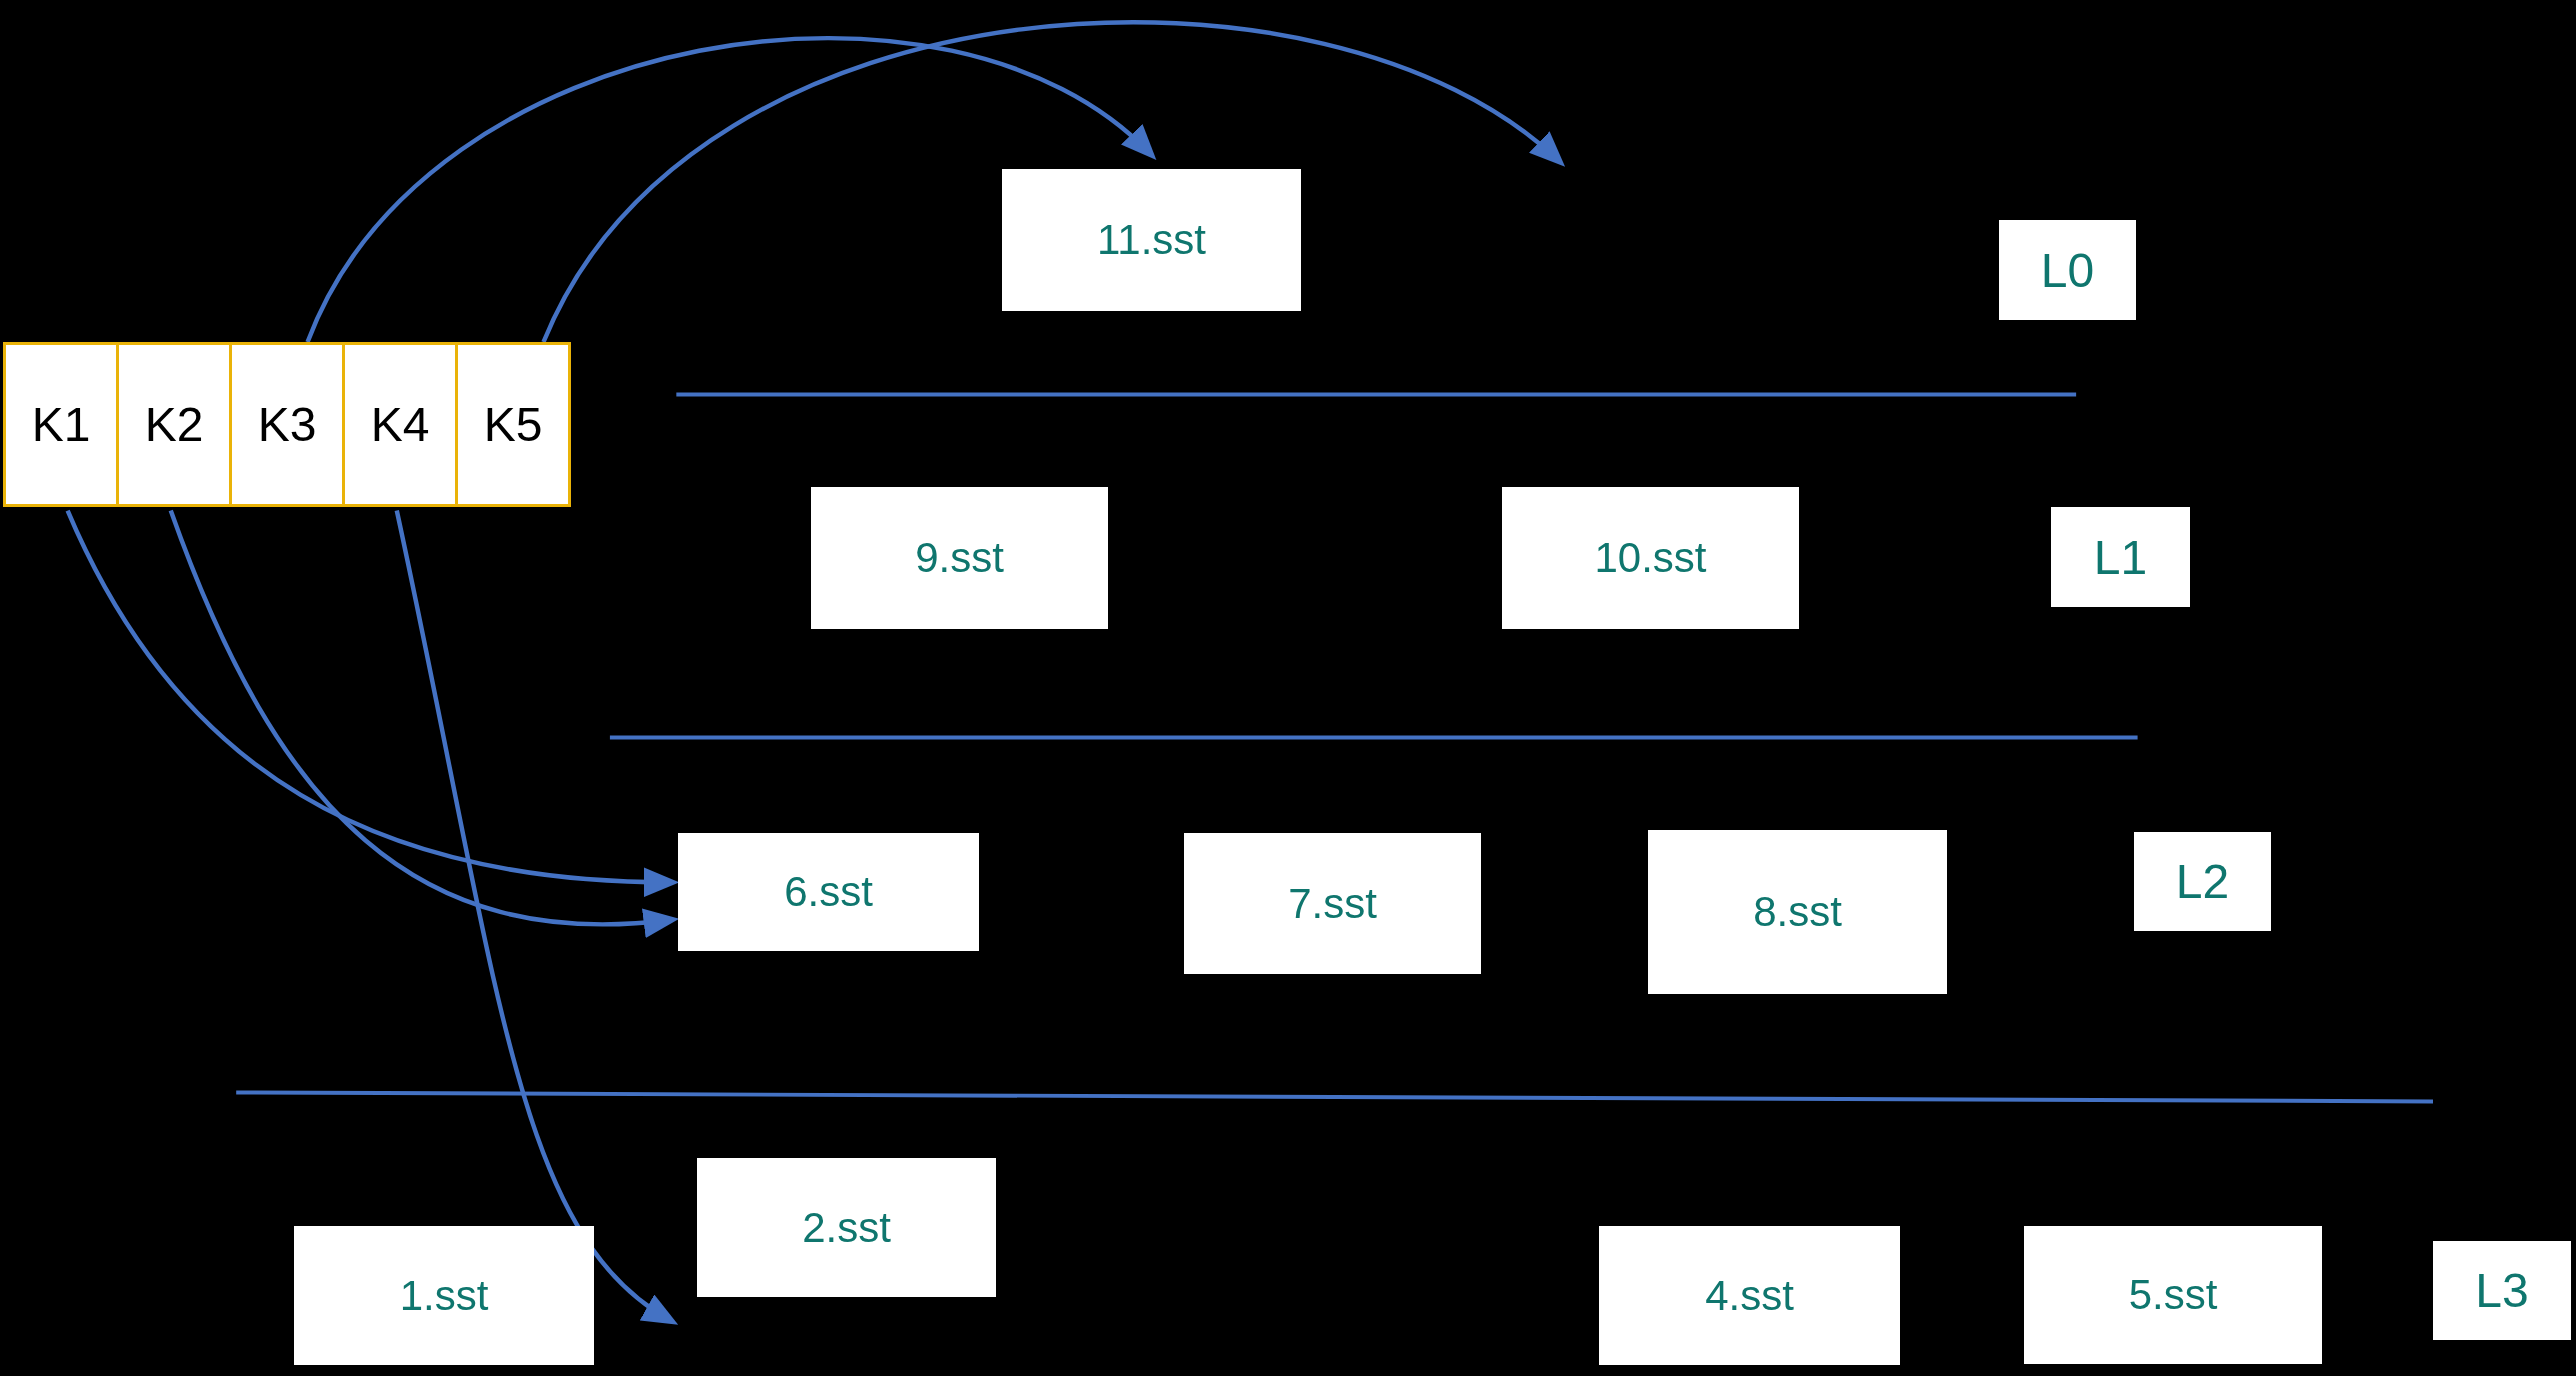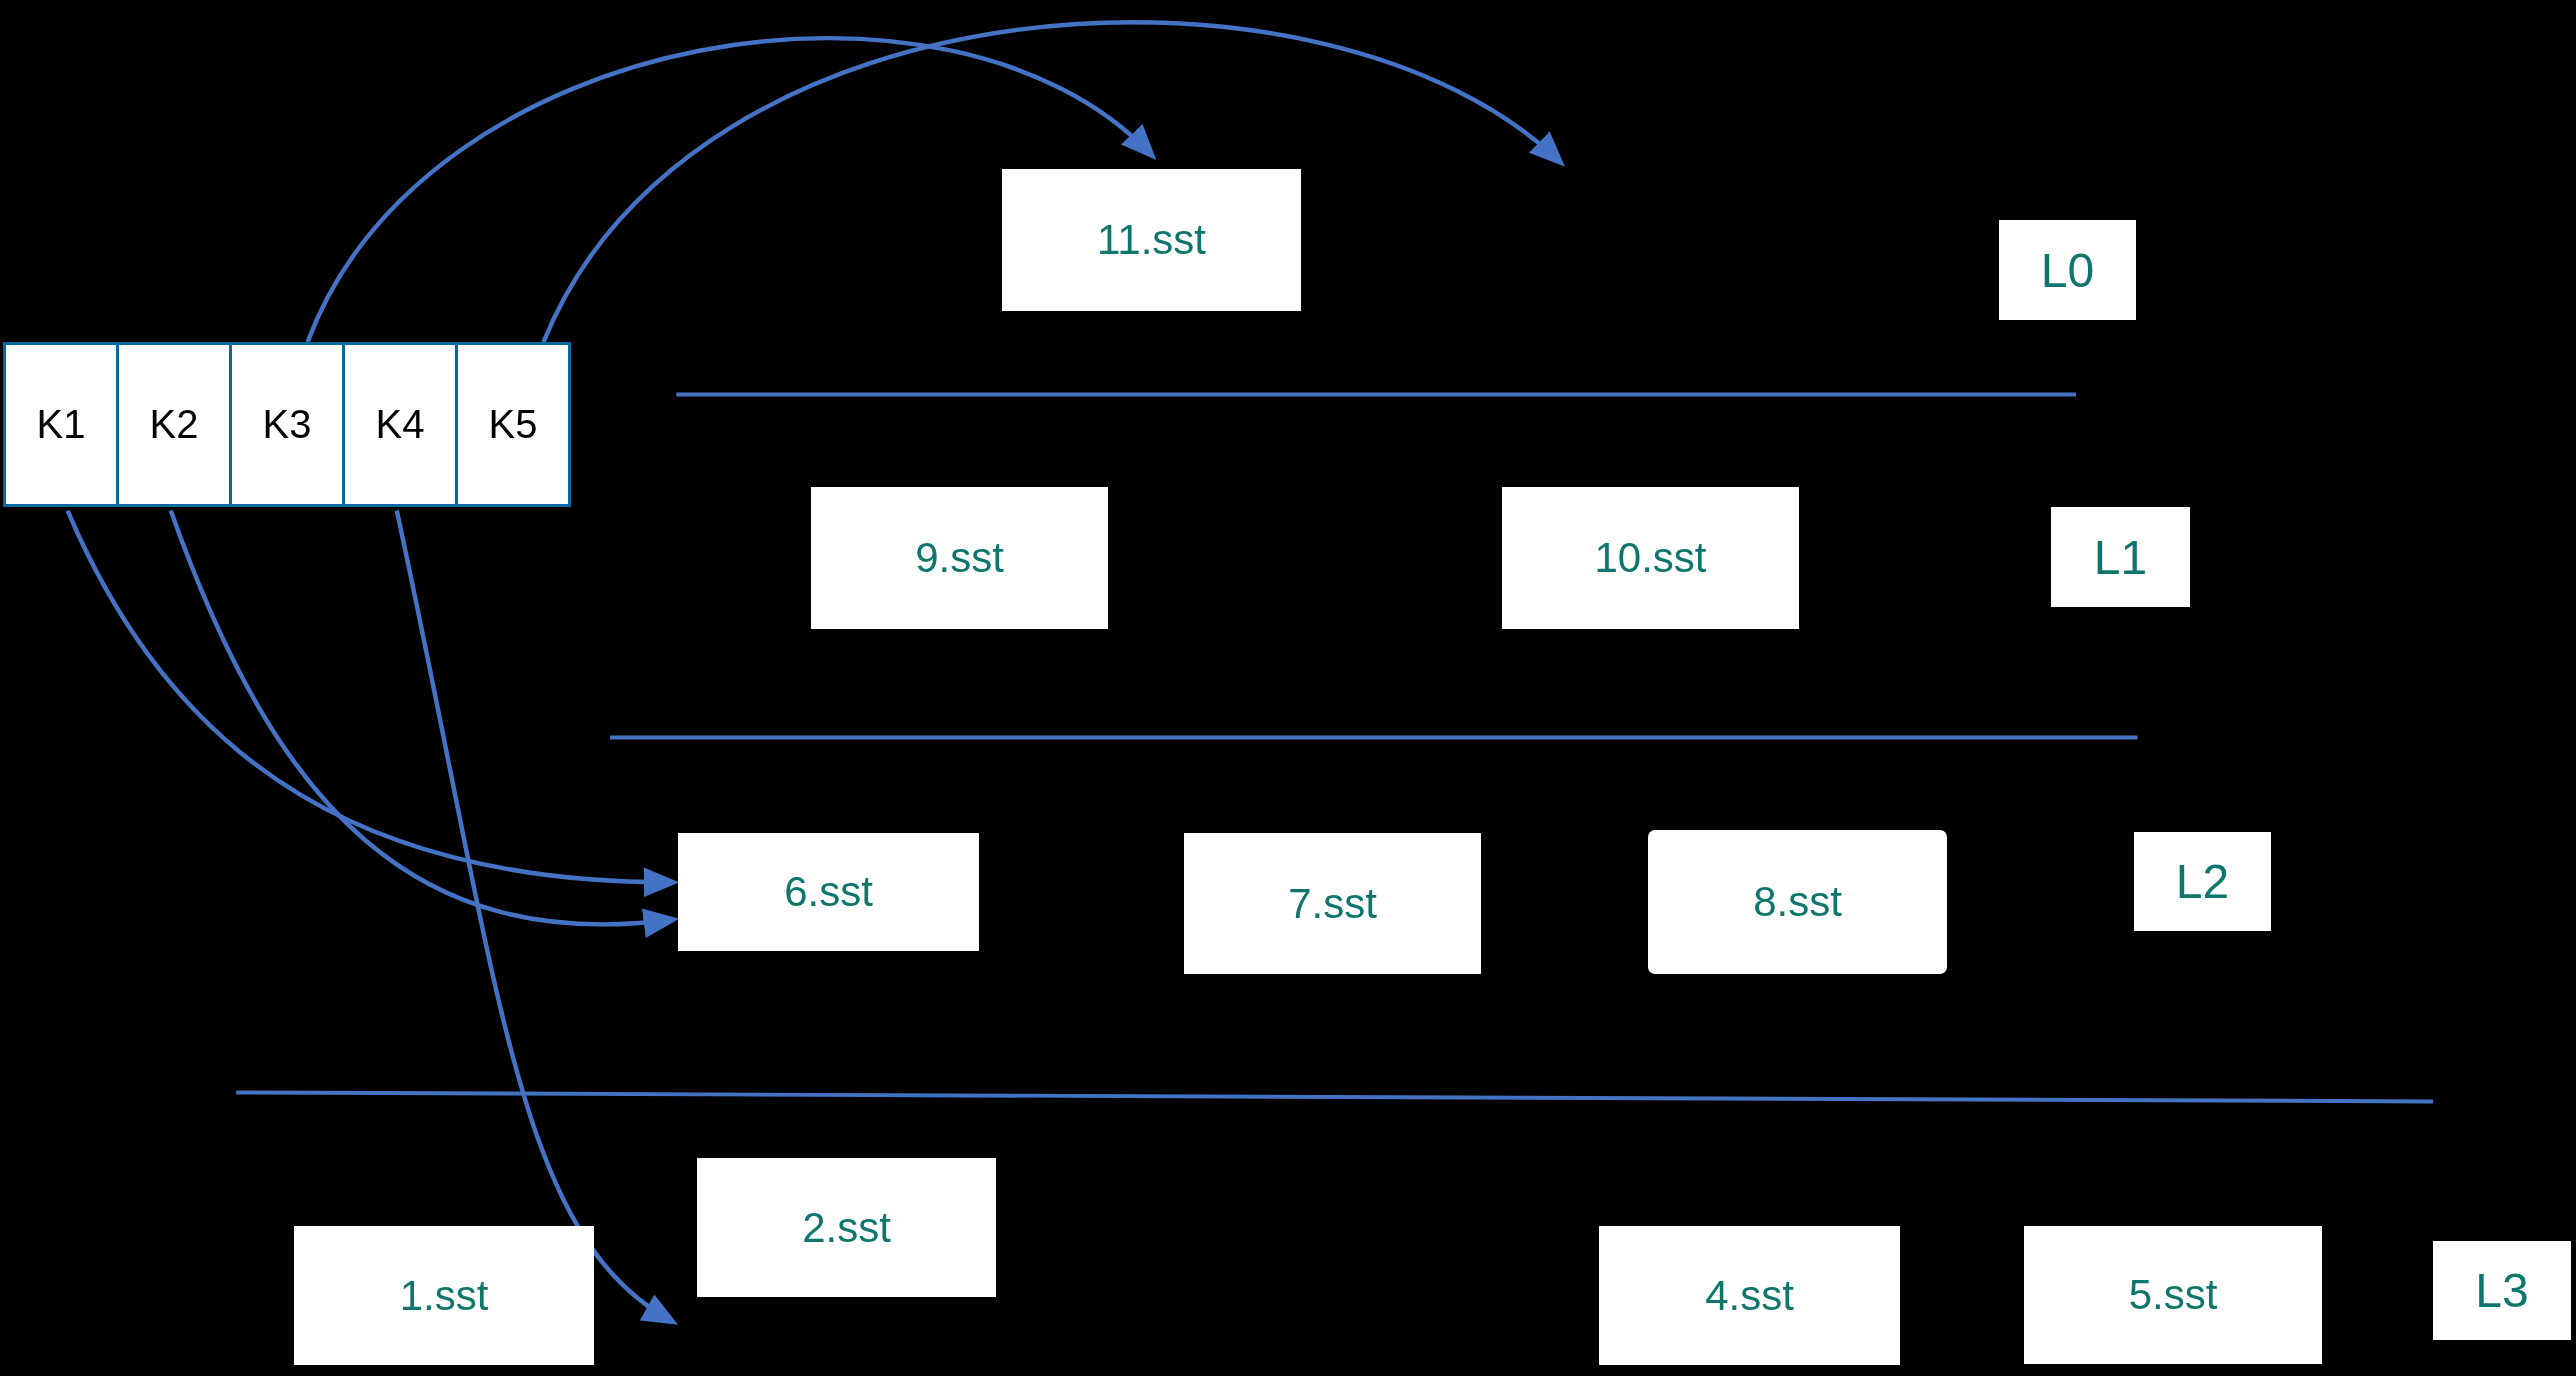--- a/index.html
+++ b/index.html
@@ -27,41 +27,41 @@
   #memtable {
     position: absolute;
     left: 3px;
     top: 342px;
     display: flex;
   }
   .kcell {
     width: 116px;
     height: 165px;
     background: #ffffff;
-    border: 3px solid #0369a1;
+    border: 3px solid #eab308;
     box-sizing: border-box;
     display: flex;
     align-items: center;
     justify-content: center;
     color: #000000;
-    font-size: 40px;
+    font-size: 48px;
   }
   .kcell + .kcell { margin-left: -3px; }
   
   .b-11 { left: 1002px; top: 169px; width: 299px; height: 142px; }
   .b-12 { left: 1430px; top: 169px; width: 265px; height: 142px; }
   .b-L0 { left: 1999px; top: 184px; width: 137px; height: 100px; margin-top: 36px; }
   
   .b-9  { left: 811px;  top: 487px; width: 297px; height: 142px; }
   .b-10 { left: 1502px; top: 487px; width: 297px; height: 142px; }
   .b-L1 { left: 2051px; top: 507px; width: 139px; height: 100px; }
   
   .b-6  { left: 678px;  top: 833px; width: 301px; height: 118px; }
   .b-7  { left: 1184px; top: 833px; width: 297px; height: 141px; }
-  .b-8  { left: 1648px; top: 830px; width: 299px; height: 144px; border-radius: 7px; }
+  .b-8  { left: 1648px; top: 830px; width: 299px; height: 164px; }
   .b-L2 { left: 2134px; top: 832px; width: 137px; height: 99px; }
   
   .b-1  { left: 250px;  top: 1226px; width: 300px; height: 139px; margin-left: 44px; }
   .b-2  { left: 697px;  top: 1158px; width: 299px; height: 139px; }
   .b-3  { left: 1144px; top: 1226px; width: 299px; height: 139px; }
   .b-4  { left: 1599px; top: 1226px; width: 301px; height: 139px; }
   .b-5  { left: 2024px; top: 1226px; width: 298px; height: 138px; }
   .b-L3 { left: 2433px; top: 1241px; width: 138px; height: 99px; }
   #overlay {
     position: absolute;

